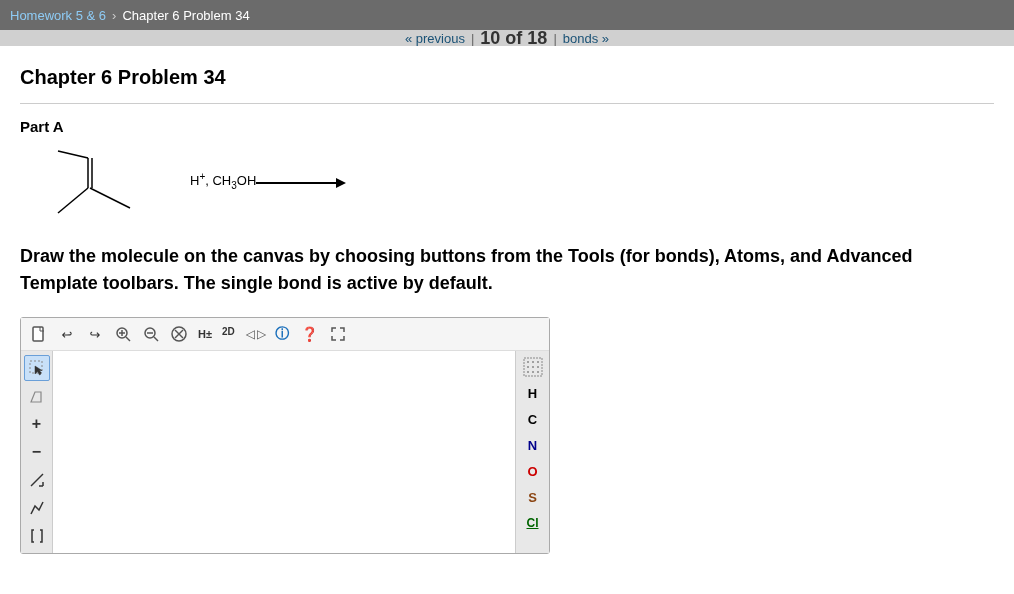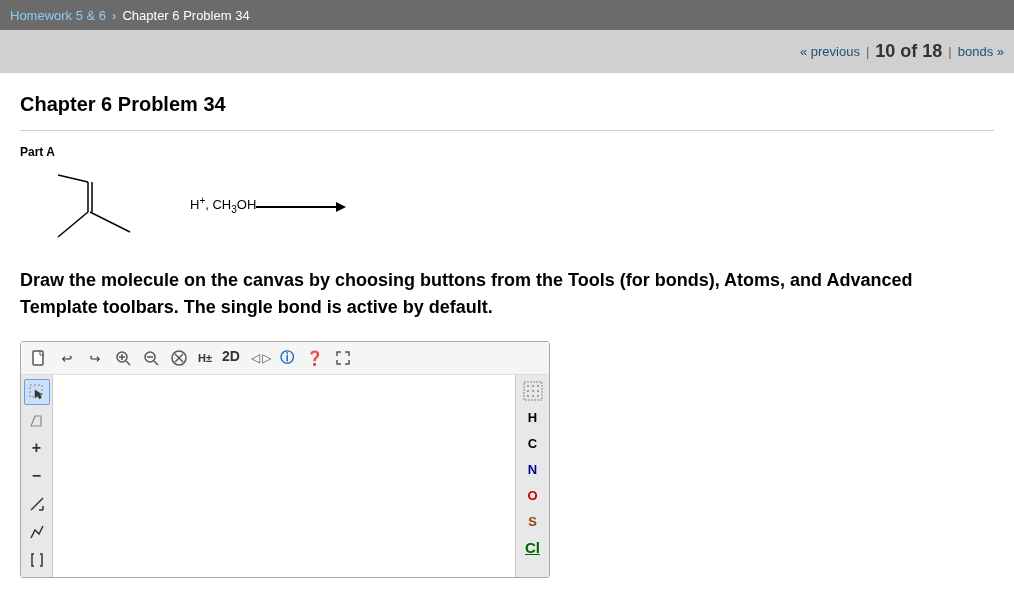--- a/index.html
+++ b/index.html
@@ -51,23 +51,23 @@
       color: #fff;
       font-size: 18px;
       cursor: pointer;
     }
 
     
     .pagination-bar {
       background: #d0d0d0;
       display: flex;
       align-items: center;
-      justify-content: flex-end;
+      justify-content: center;
       padding: 4px 10px;
-      height: 43px;
+      height: 16px;
       gap: 6px;
       font-size: 13px;
       color: #333;
     }
     .pagination-bar a {
       color: #1a5276;
       text-decoration: none;
       font-size: 13px;
     }
     .pagination-divider {
@@ -87,21 +87,21 @@
       font-weight: bold;
       margin-bottom: 14px;
     }
     .divider {
       border: none;
       border-top: 1px solid #ccc;
       margin-bottom: 14px;
     }
     .part-label {
       font-weight: bold;
-      font-size: 12px;
+      font-size: 15px;
       margin-bottom: 8px;
     }
     .question-text {
       margin-bottom: 14px;
       font-size: 14px;
       margin-left: 20px;
     }
 
     
     .reaction-area {
@@ -378,21 +378,21 @@
       </button>
       <button class="toolbar-btn" title="Clear">
         <svg width="16" height="16" viewBox="0 0 16 16">
             <circle cx="8" cy="8" r="7" stroke="#555" stroke-width="1.5" fill="none"></circle>
             <line x1="4" y1="4" x2="12" y2="12" stroke="#555" stroke-width="1.5"></line>
             <line x1="12" y1="4" x2="4" y2="12" stroke="#555" stroke-width="1.5"></line>
           </svg>
       </button>
       <button class="toolbar-text-btn" title="H±">H±</button>
       <button class="toolbar-text-btn" title="2D">
-        <span style="font-size:14px; vertical-align:super">2D</span>
+        <span style="font-size:10px; vertical-align:super">2D</span>
       </button>
       <div class="nav-arrows">
         <button class="nav-arrow-btn">◁</button>
         <button class="nav-arrow-btn">▷</button>
       </div>
       <button class="toolbar-btn" title="Info" style="color:#1a6fbb; font-weight:bold; font-size:14px;">ⓘ</button>
       <button class="toolbar-btn" title="Help" style="color:#1a6fbb; font-weight:bold; font-size:14px;">❓</button>
       <button class="toolbar-btn" title="Expand">
         <svg width="14" height="14" viewBox="0 0 14 14">
             <path d="M1 5 L1 1 L5 1 M9 1 L13 1 L13 5 M13 9 L13 13 L9 13 M5 13 L1 13 L1 9" stroke="#555" stroke-width="1.5" fill="none"></path>
@@ -472,19 +472,19 @@
         <div class="atom-btn atom-H" title="Hydrogen">H</div>
 
         <div class="atom-btn atom-C" title="Carbon">C</div>
 
         <div class="atom-btn atom-N" title="Nitrogen">N</div>
 
         <div class="atom-btn atom-O" title="Oxygen">O</div>
 
         <div class="atom-btn atom-S" title="Sulfur" style="color:#8b4513;">S</div>
 
-        <div class="atom-btn atom-Cl" title="Chlorine" style="font-size:15px;text-decoration:underline;">Cl</div>
+        <div class="atom-btn atom-Cl" title="Chlorine" style="font-size:12px;text-decoration:underline;">Cl</div>
       </div>
 
     </div>
   </div>
 
 </div>
 
 </body></html>

